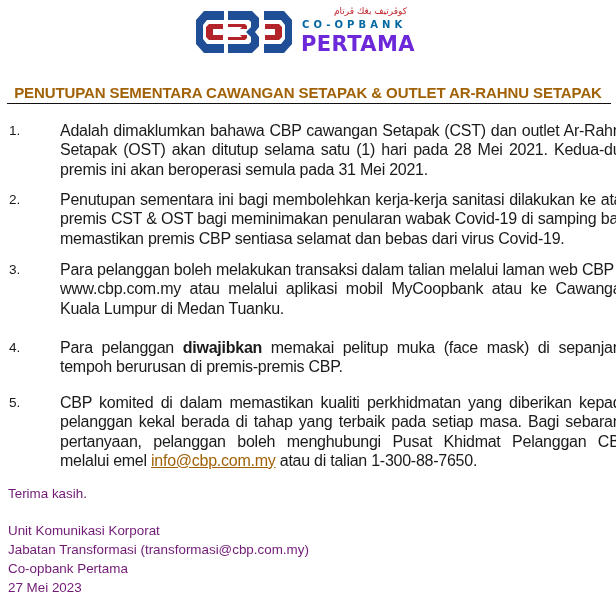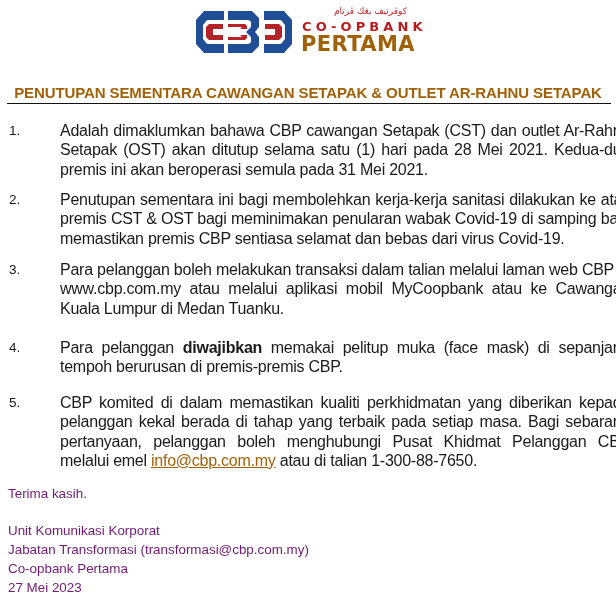--- a/index.html
+++ b/index.html
@@ -46,34 +46,34 @@
     white-space: nowrap;
     direction: rtl;
     margin-left: 31px;
   }
   .logo-coop {
     position: absolute;
     left: 4px;
     top: 13px;
     font-family: "DejaVu Sans", sans-serif;
     font-weight: bold;
-    font-size: 13px;
+    font-size: 10px;
     letter-spacing: 4.1px;
-    color: #b91c1c;
+    color: #0369a1;
     white-space: nowrap;
   }
   .logo-pertama {
     position: absolute;
     left: 3px;
     top: 26px;
     font-family: "DejaVu Sans", sans-serif;
     font-weight: bold;
     font-size: 21px;
     letter-spacing: 0.4px;
-    color: #a16207;
+    color: #6d28d9;
     white-space: nowrap;
   }
   .title {
     position: absolute;
     left: 0;
     top: 84px;
     width: 616px;
     text-align: center;
     font-weight: bold;
     font-size: 15px;

